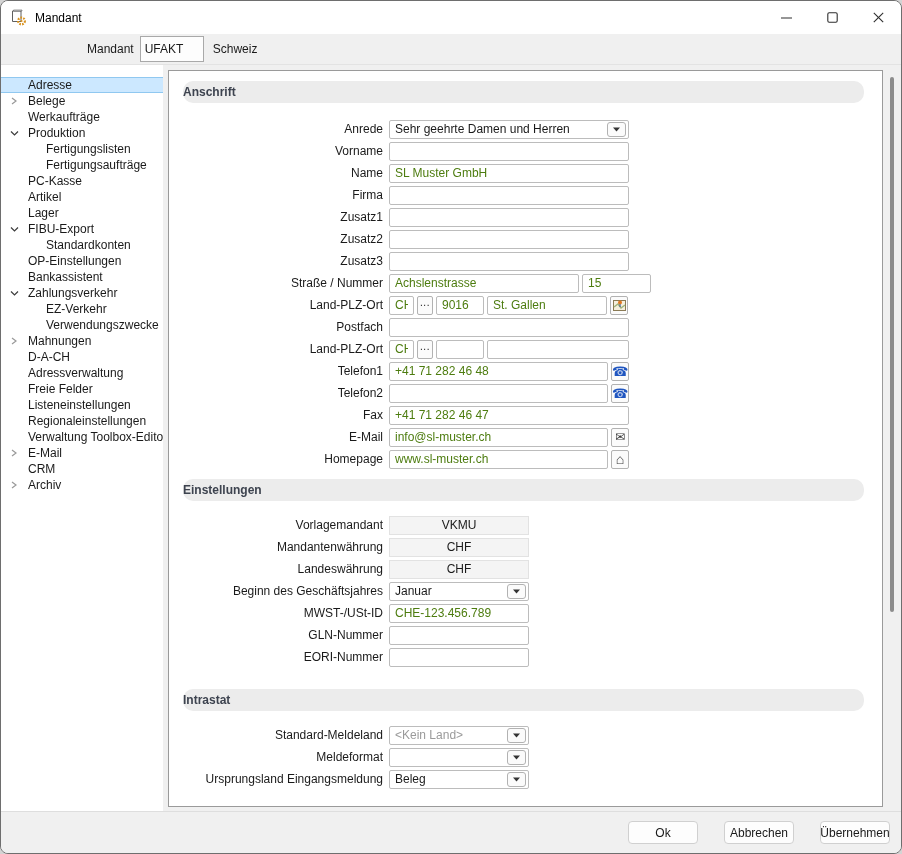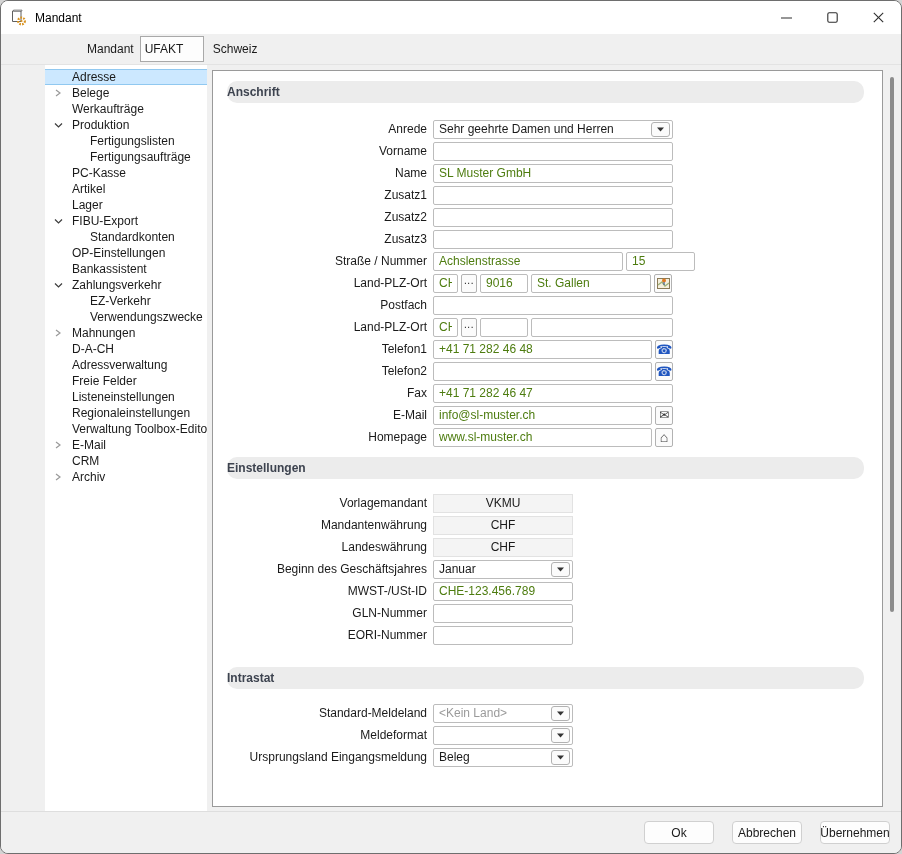--- a/index.html
+++ b/index.html
@@ -21,21 +21,21 @@
   .title-text{margin-left:8px;font-size:12px;color:#000;}
   .win-controls{margin-left:auto;display:flex;height:100%;}
   .win-btn{width:46px;height:100%;display:flex;align-items:center;justify-content:center;}
   
   .header-strip{height:30px;flex:0 0 auto;background:#f0f0f0;display:flex;align-items:center;border-bottom:1px solid #e3e3e3;}
   .hs-label{margin-left:86px;}
   .hs-field{margin-left:6px;width:64px;height:20px;box-sizing:border-box;border:1px solid #a9a9a9;background:#fdfdfd;padding:12px 4px;font-size:12px;font-family:inherit;color:#1a1a1a;}
   .hs-country{margin-left:9px;}
   
   .main{flex:1 1 auto;display:flex;background:#f0f0f0;min-height:0;}
-  .sidebar{width:162px;flex:0 0 auto;background:#ffffff;padding-top:4px;box-sizing:border-box;overflow:hidden;margin-left:44px;}
+  .sidebar{width:162px;flex:0 0 auto;background:#ffffff;padding-top:12px;box-sizing:border-box;overflow:hidden;}
   .tree-item{height:16px;display:flex;align-items:center;position:relative;cursor:default;}
   .tree-item .tlabel{padding-left:27px;white-space:nowrap;}
   .tree-item.child .tlabel{padding-left:45px;}
   .tree-item.selected{background:#cce8ff;border-top:1px solid #90c8f0;border-bottom:1px solid #90c8f0;height:14px;}
   .chev{position:absolute;left:8px;top:3px;width:10px;height:10px;display:flex;align-items:center;justify-content:center;}
   
   .content-panel{flex:1 1 auto;margin:5px 0 4px 5px;border:1px solid #9a9a9a;background:#ffffff;overflow:hidden;}
   .scroll-area{width:18px;flex:0 0 auto;position:relative;background:#f0f0f0;}
   .scroll-thumb{position:absolute;top:12px;left:7px;width:4px;height:535px;background:#8c8c8c;border-radius:2px;}
   .section-header{margin:10px 18px 0 14px;background:#ececec;height:22px;line-height:22px;padding-left:0;font-weight:bold;color:#3d434f;border-radius:10px;}
@@ -54,21 +54,21 @@
   .combo .val{flex:1;padding:0 5px;white-space:nowrap;overflow:hidden;}
   .combo .val.placeholder{color:#9a9a9a;}
   .arrow-btn{width:17px;height:13px;margin-right:2px;flex:0 0 auto;border:1px solid #b2b2b2;border-radius:3px;background:#fbfbfb;display:flex;align-items:center;justify-content:center;}
   .mini-btn{width:18px;height:19px;box-sizing:border-box;border:1px solid #b2b2b2;border-radius:2px;background:#fbfbfb;display:flex;align-items:center;justify-content:center;flex:0 0 auto;font-size:12px;line-height:1;}
   .mini-btn.sm{width:16px;font-size:10px;letter-spacing:0.5px;padding-bottom:4px;}
   .icon-phone{color:#2056c0;font-size:13px;}
   .icon-mail{color:#3a3a3a;font-size:12px;}
   .icon-home{color:#3a3a3a;font-size:14px;font-weight:bold;}
   .ro{width:140px;height:19px;box-sizing:border-box;background:#f4f4f4;border:1px solid #e2e2e2;display:flex;align-items:center;justify-content:center;}
   
-  .footer{height:41px;flex:0 0 auto;background:#f0f0f0;border-top:1px solid #dedede;display:flex;align-items:center;justify-content:flex-end;gap:18px;padding-right:11px;}
+  .footer{height:41px;flex:0 0 auto;background:#f0f0f0;border-top:1px solid #dedede;display:flex;align-items:center;justify-content:flex-end;gap:26px;padding-right:11px;}
   .btn{width:70px;height:23px;box-sizing:border-box;background:#fdfdfd;border:1px solid #d0d0d0;border-radius:4px;display:flex;align-items:center;justify-content:center;cursor:default;}
 </style>
 </head>
 <body>
 
 <div class="window">
 
   <div class="titlebar">
     <svg class="title-icon" viewBox="0 0 17 17">
       <path d="M2.5,2 h8.5 v10.5 h-8.5 z" fill="#ffffff" stroke="#5f5f5f" stroke-width="1"></path>
@@ -244,20 +244,26 @@
               <input class="txt w-full" value="" style="">
             </div>
         </div>
         <div class="frow">
             <span class="flabel">Name</span>
           <div class="fctrl">
               <input class="txt w-full" value="SL Muster GmbH" style="">
             </div>
         </div>
         <div class="frow">
+            <span class="flabel">Firma</span>
+          <div class="fctrl">
+              <input class="txt w-full" value="" style="">
+            </div>
+        </div>
+        <div class="frow">
             <span class="flabel">Zusatz1</span>
           <div class="fctrl">
               <input class="txt w-full" value="" style="">
             </div>
         </div>
         <div class="frow">
             <span class="flabel">Zusatz2</span>
           <div class="fctrl">
               <input class="txt w-full" value="" style="">
             </div>

